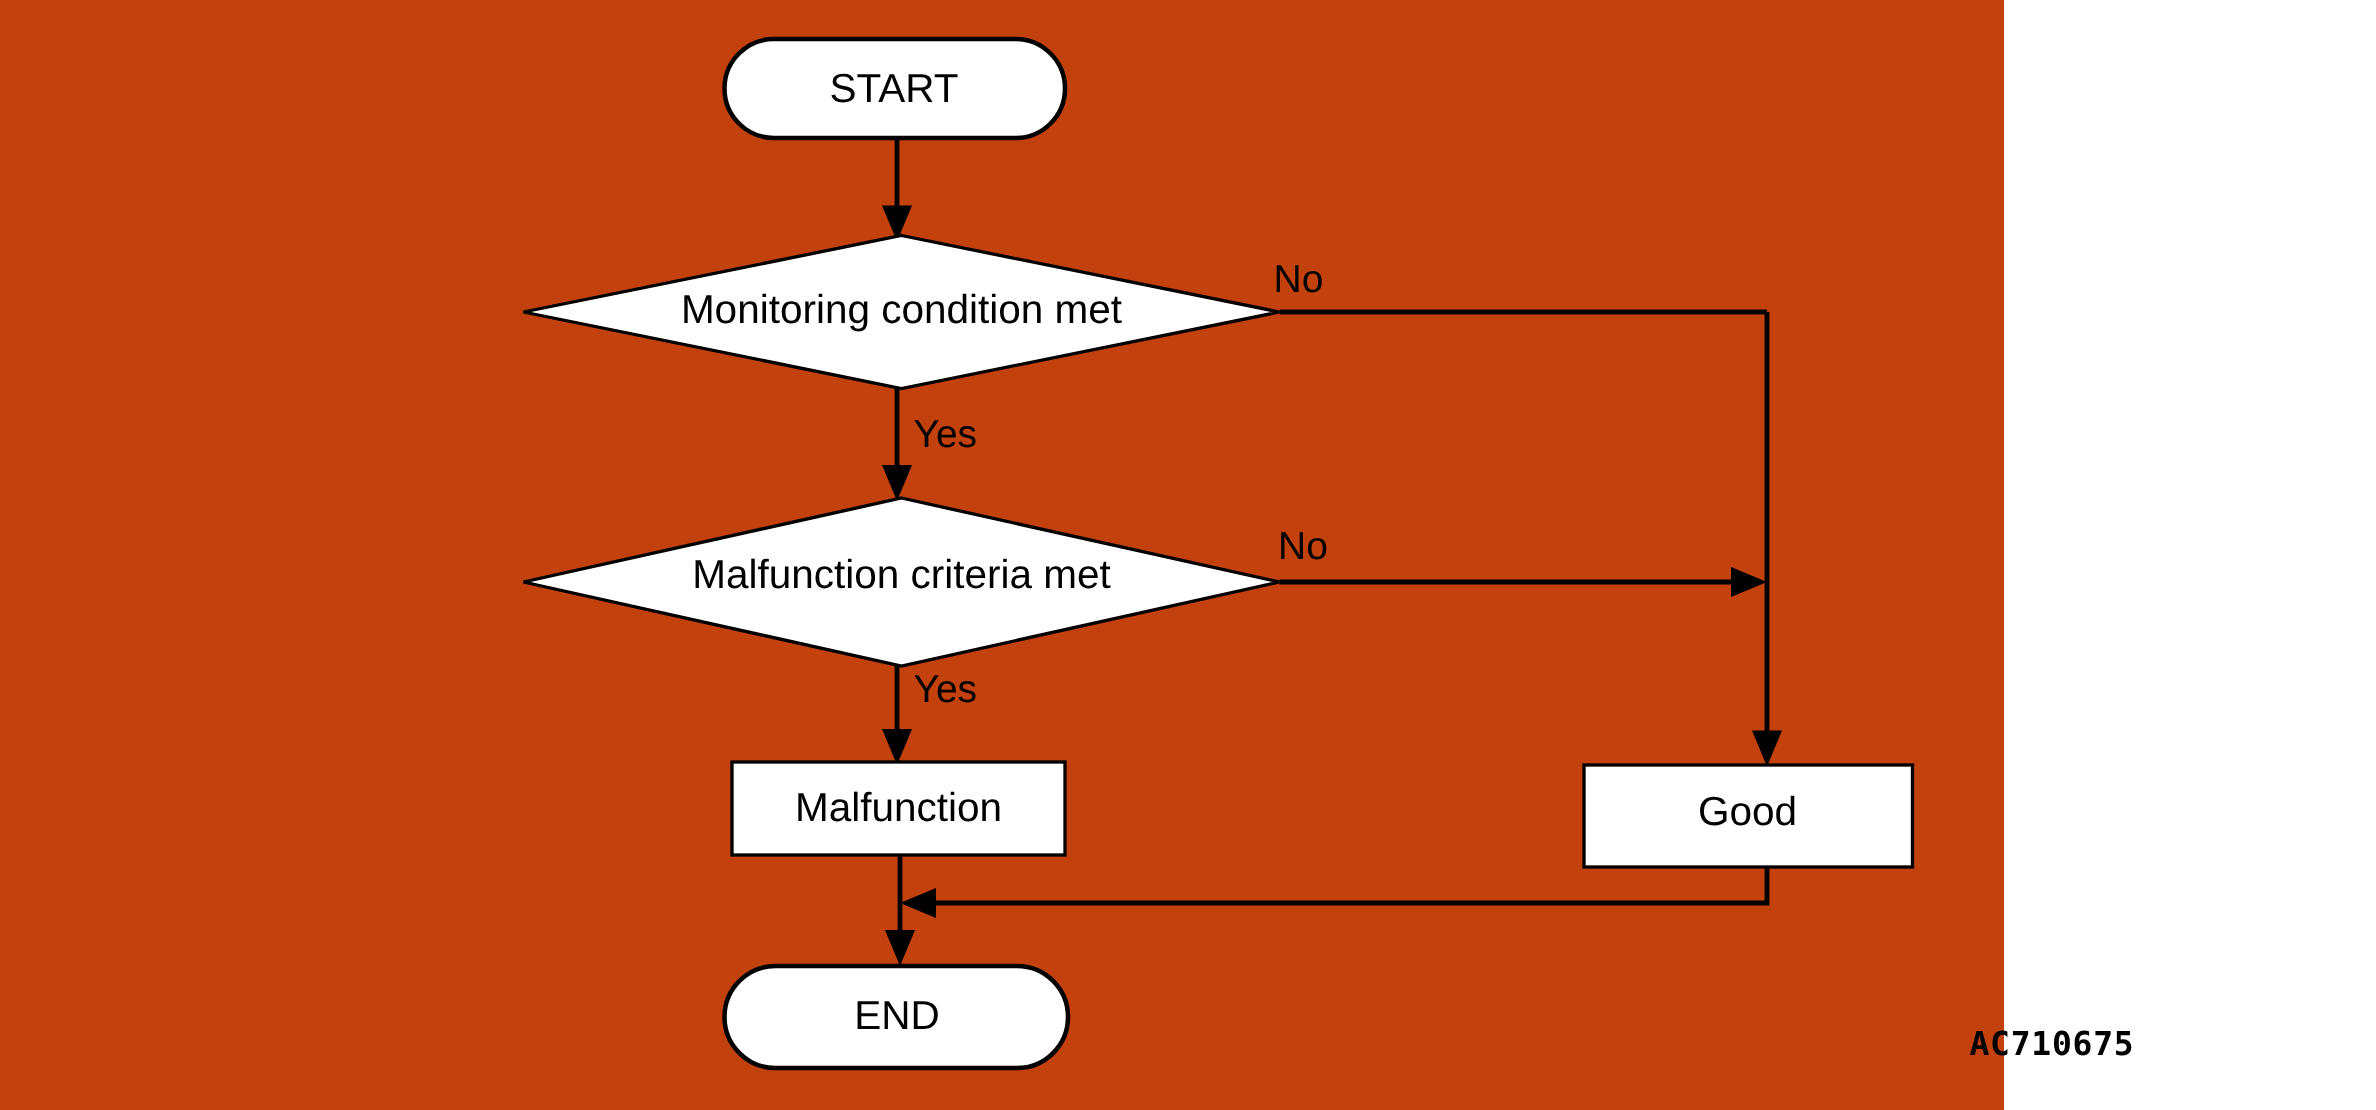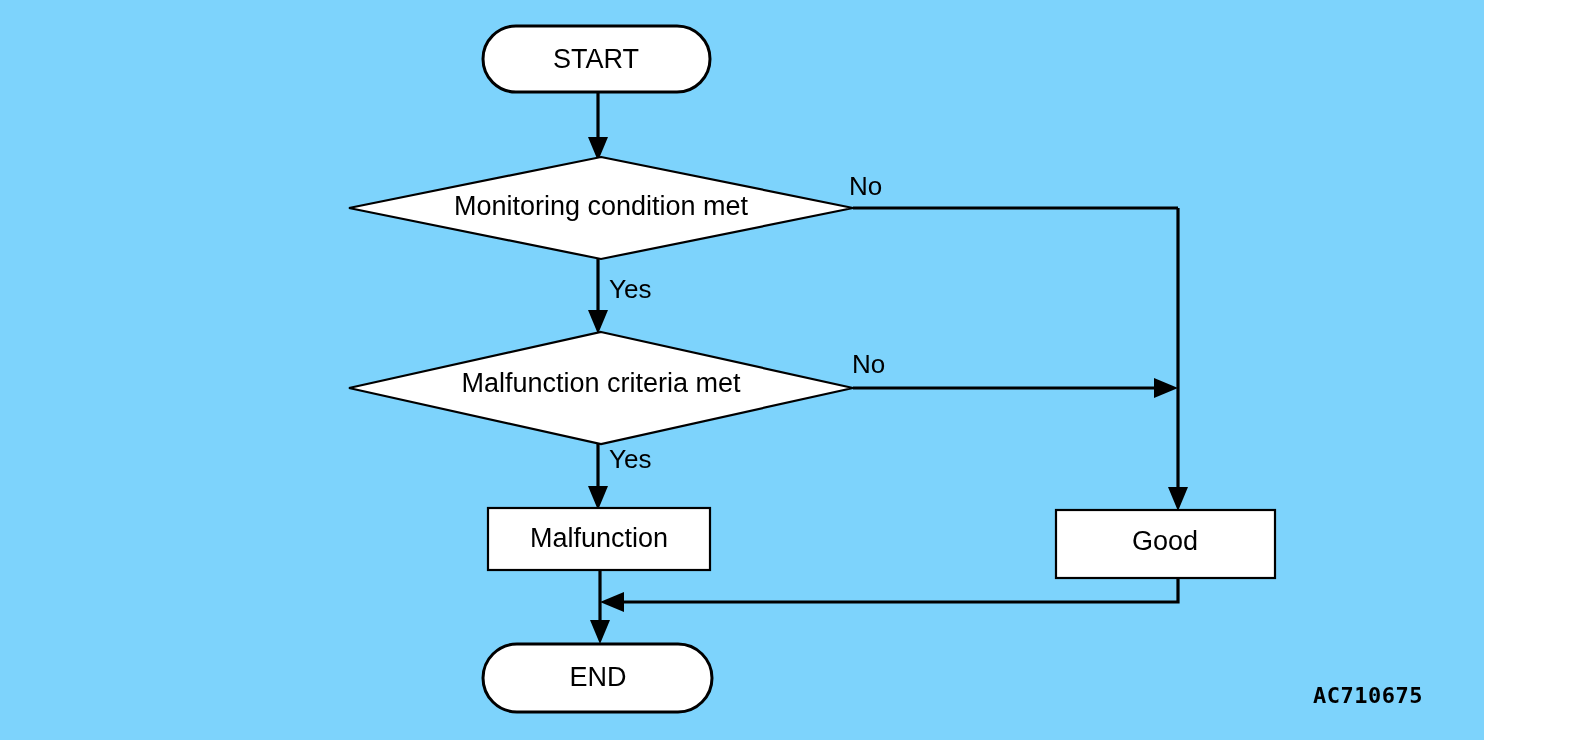--- a/index.html
+++ b/index.html
@@ -9,23 +9,23 @@
     background: #ffffff;
   }
   body {
     width: 1584px;
     height: 740px;
     font-family: "Liberation Sans", sans-serif;
     overflow: hidden;
   }
   #flow-root {
     position: relative;
-    width: 1484px;
+    width: 1336px;
     height: 740px;
-    background: #7dd3fc;
+    background: #c2410c;
   }
   svg#flow-svg {
     position: absolute;
     top: 0;
     left: 0;
     width: 1584px;
     height: 740px;
     display: block;
   }
   .shape-outline {

